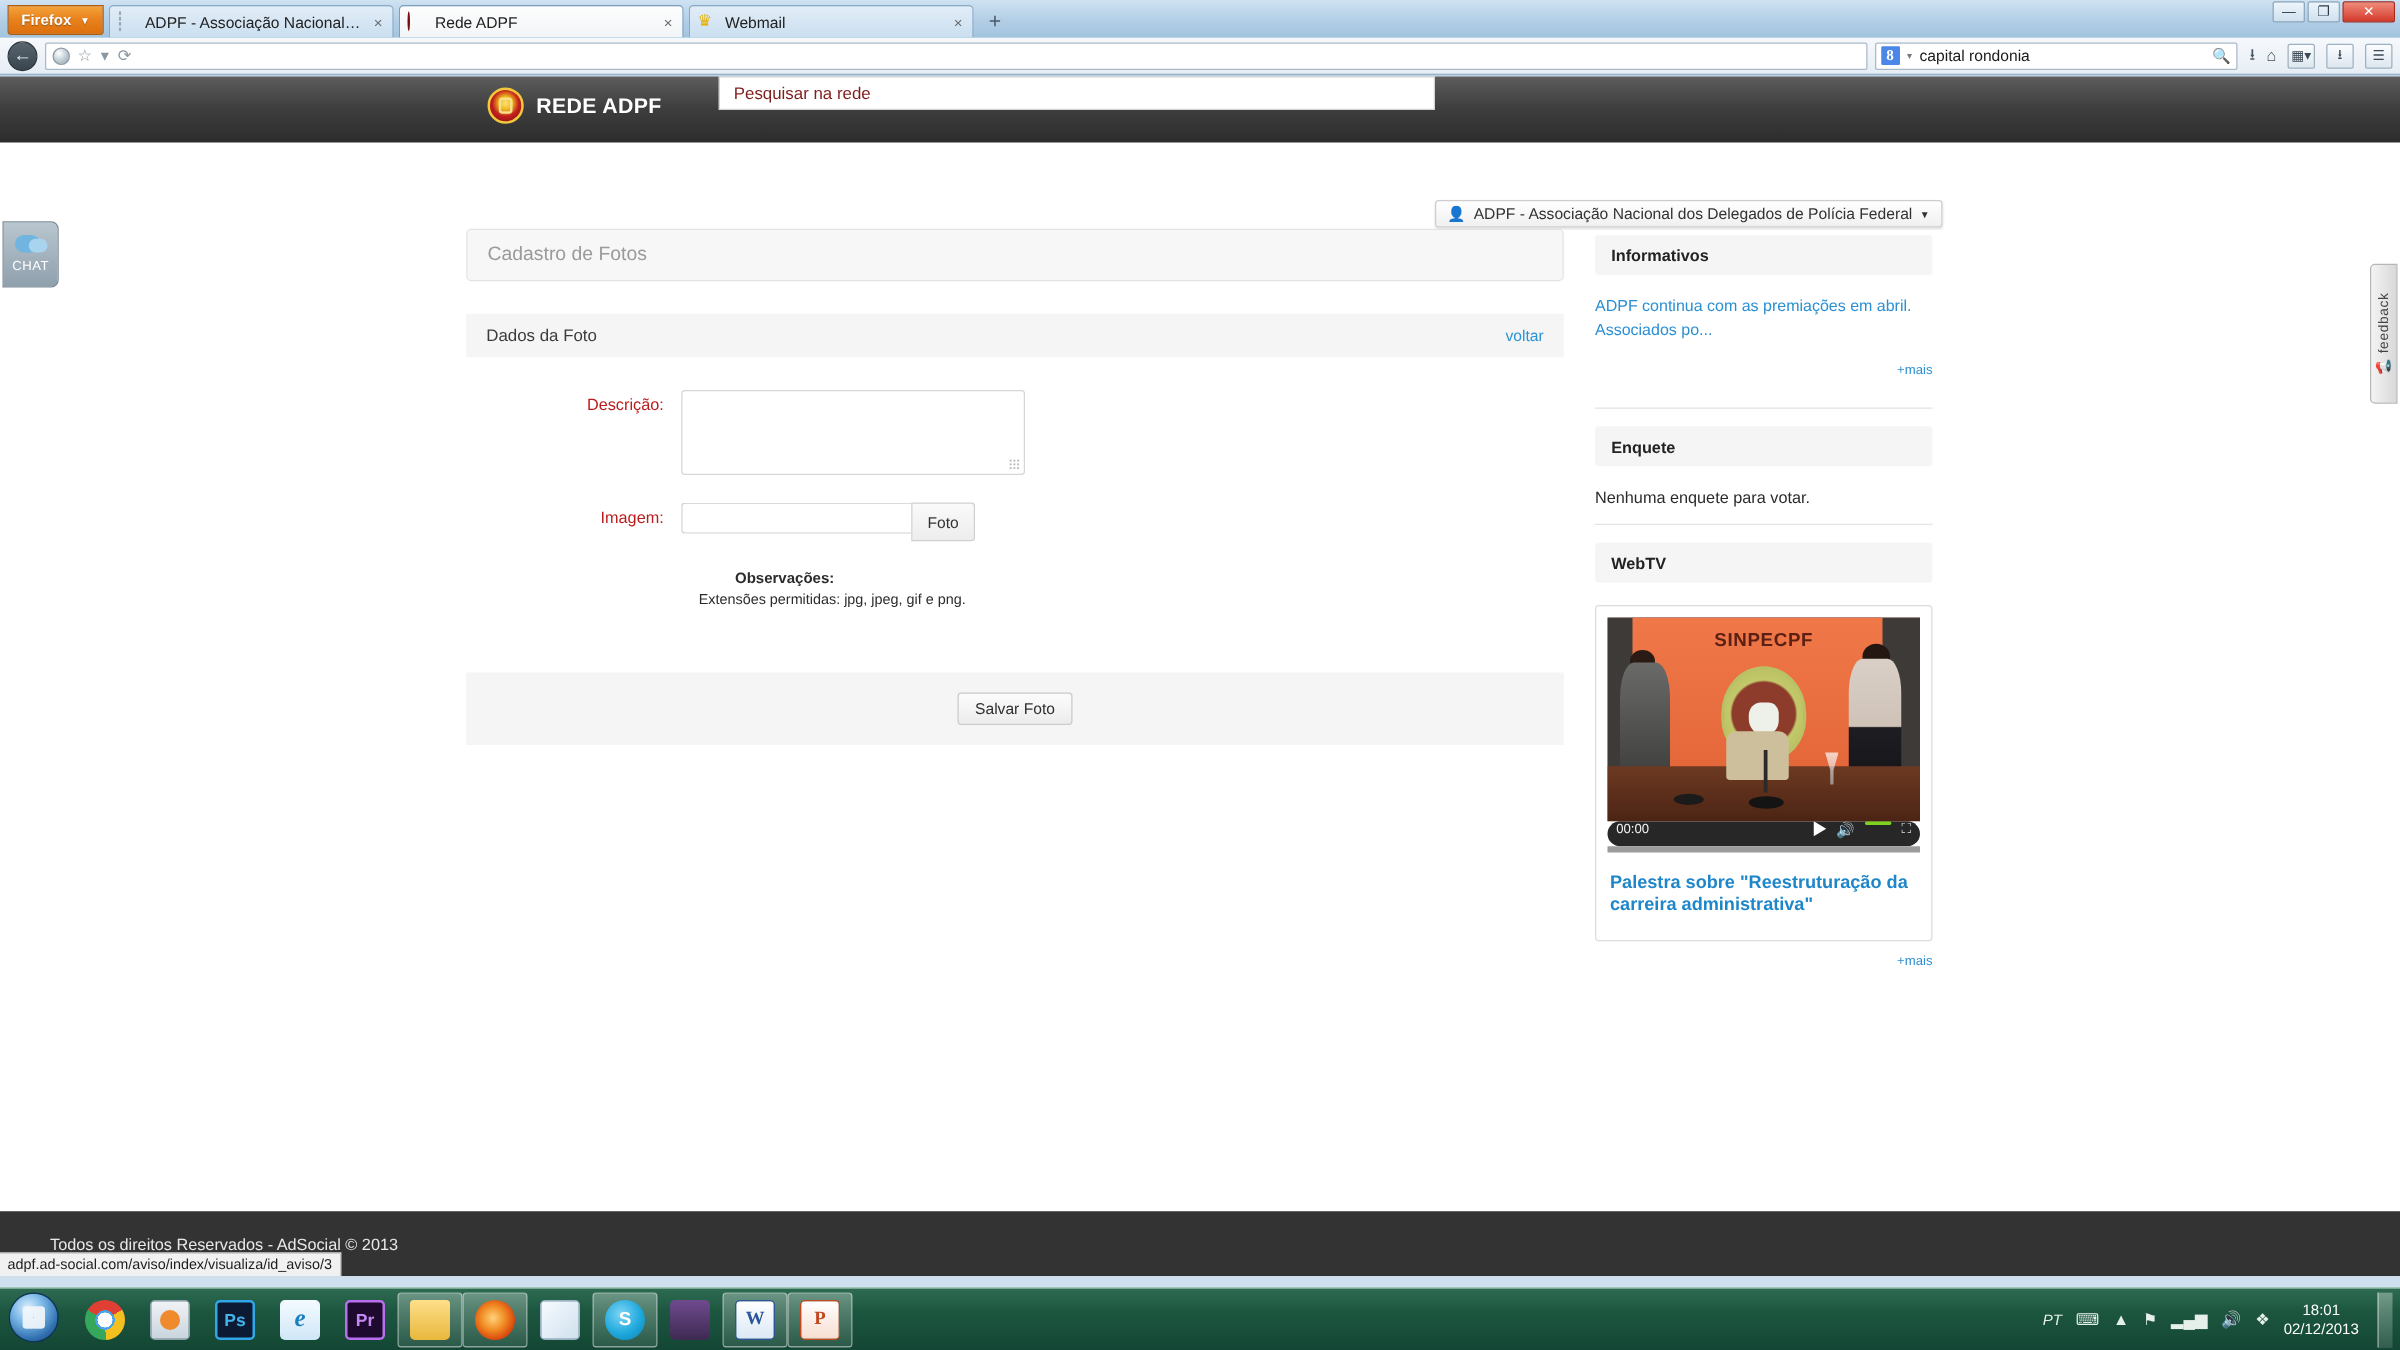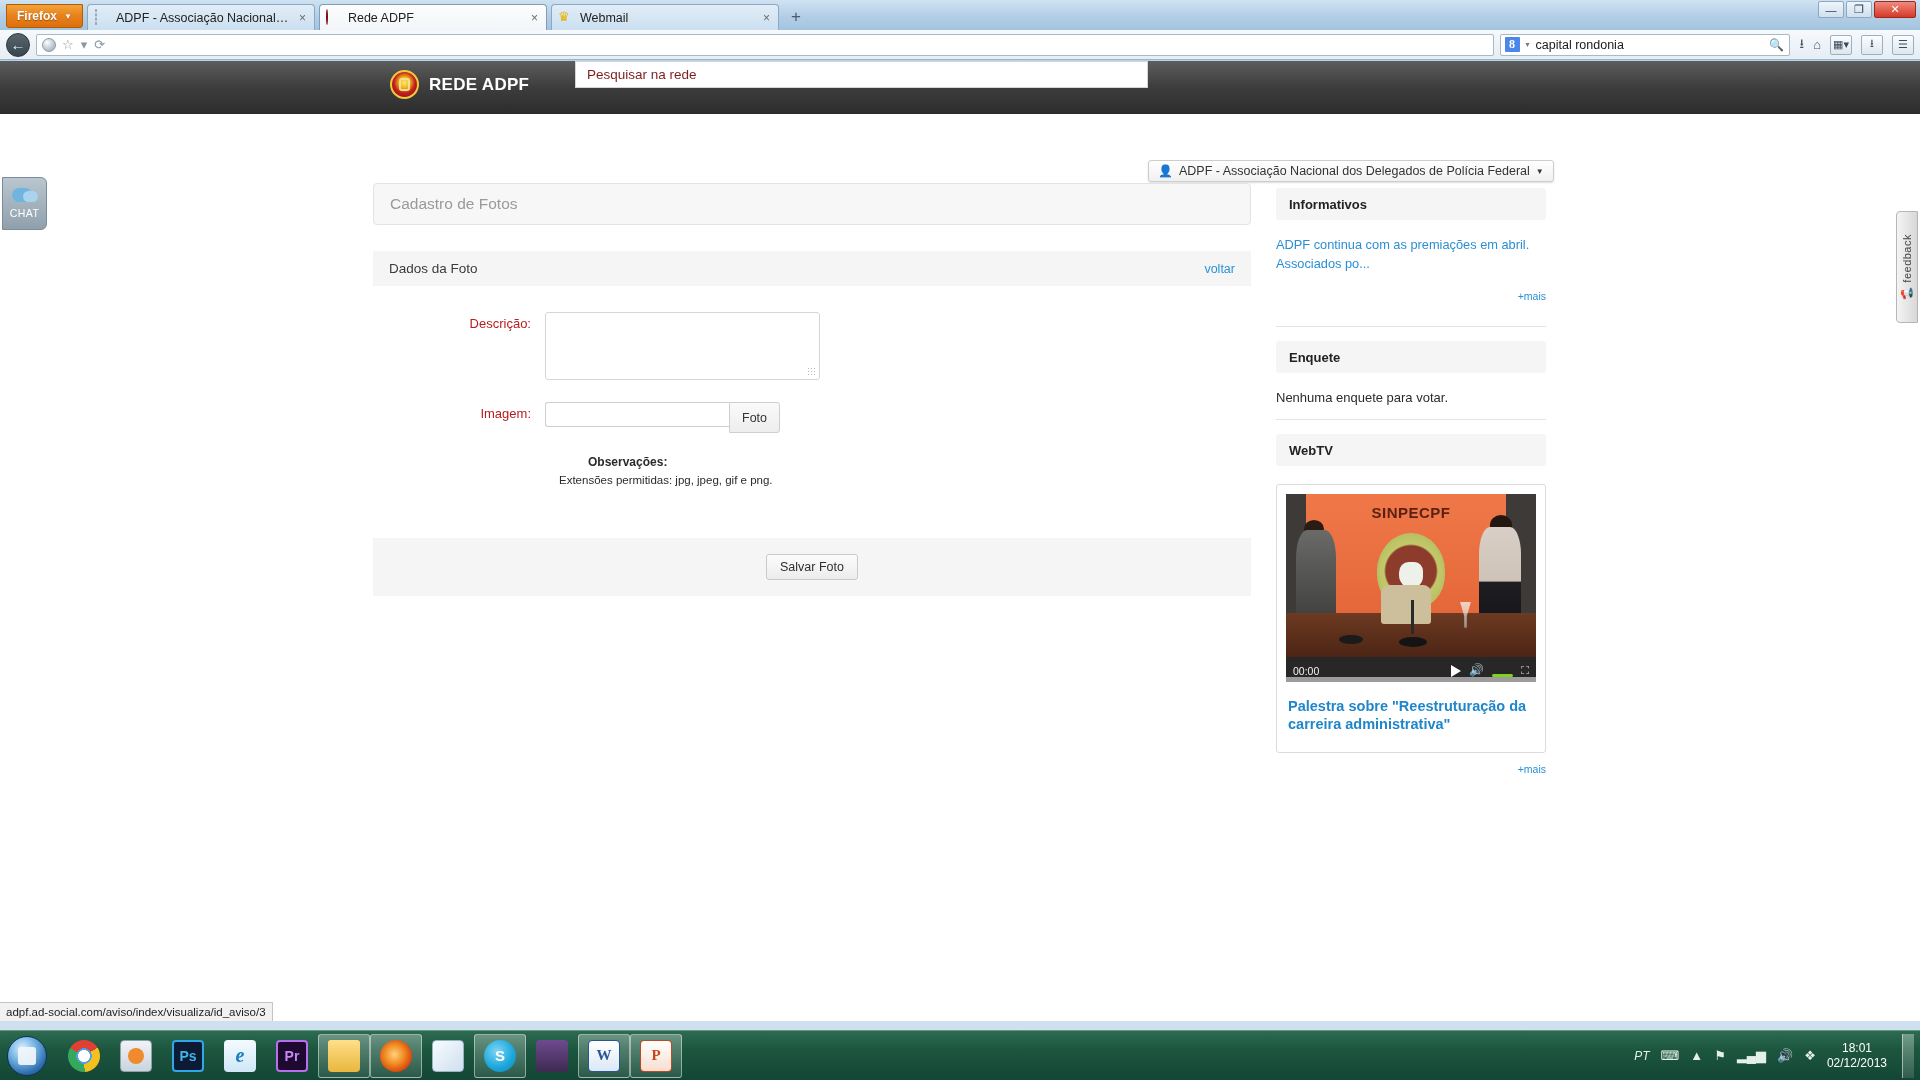--- a/index.html
+++ b/index.html
@@ -280,22 +280,22 @@
   .vs-glass {
     position: absolute; right: 26%; bottom: 18%; width: 11px; height: 26px;
     background: linear-gradient(180deg,rgba(255,255,255,.7) 0%, rgba(200,210,215,.55) 100%);
     clip-path: polygon(0 0,100% 0,62% 55%,62% 100%,38% 100%,38% 55%);
   }
   .vs-mic1 { position: absolute; left: 21%; bottom: 8%; width: 24px; height: 9px; background: #1b1b1b; border-radius: 50%; }
   .vs-mic2 { position: absolute; left: 45%; bottom: 6%; width: 28px; height: 10px; background: #141414; border-radius: 50%; }
   .vs-mic2s { position: absolute; left: 50%; bottom: 14%; width: 3px; height: 34px; background: #2a2a2a; }
 
   .video-bar {
-    height: 20px; background: #272727; display: flex; align-items: flex-end;
-    padding: 0 7px; gap: 8px;
+    height: 20px; background: #272727; display: flex; align-items: flex-start;
+    padding: 0 7px; gap: 8px; border-radius: 10px;
   }
   .v-time { color: #f2f2f2; font-size: 10.5px; font-family: "Liberation Sans", sans-serif; flex: 1; }
   .v-play { width: 0; height: 0; border-left: 10px solid #fff; border-top: 6px solid transparent; border-bottom: 6px solid transparent; }
   .v-spk { color: #e8e8e8; font-size: 12px; }
   .v-vol { width: 21px; height: 3px; background: #7ed321; border-radius: 2px; }
   .v-full { color: #dcdcdc; font-size: 11px; }
   .video-progress { height: 5px; background: #9c9c9c; }
   .video-title {
     font-size: 14.5px; font-weight: bold; color: #1f86c9; line-height: 17.5px;
     padding: 16px 2px 10px 2px;
@@ -344,21 +344,21 @@
     writing-mode: vertical-rl; transform: rotate(180deg);
     font-size: 11px; color: #444; letter-spacing: .5px;
   }
   .fb-icon { font-size: 11px; color: #3d3d3d; }
 
   
   #taskbar {
     position: absolute; left: 0; bottom: 0; width: 1920px; height: 50px;
     background: linear-gradient(180deg,#2e6b52 0%,#1d5740 35%,#134634 100%);
     border-top: 1px solid #5f9a7f;
-    display: flex; align-items: center;
+    display: flex; 
   }
   #startorb {
     width: 50px; height: 46px; margin-left: 2px;
     display: flex; align-items: center; justify-content: center;
   }
   .orb {
     width: 40px; height: 40px; border-radius: 50%;
     background: radial-gradient(circle at 38% 30%, #dff0ff 0%, #79b7e6 35%, #2f6fae 70%, #17406b 100%);
     border: 1px solid #0f3354;
     display: flex; align-items: center; justify-content: center;
@@ -582,20 +582,23 @@
           </div>
           <div class="video-progress"></div>
 
           <div class="video-title">Palestra sobre "Reestruturação da carreira administrativa"</div>
         </div>
 
         <div class="more-link" style="margin-top:10px">+mais</div>
       </div>
     </div>
 
+    <div id="footer">
+      <span>Todos os direitos Reservados - AdSocial © 2013</span>
+    </div>
 
     <div id="chat">
       <span class="chat-bubble">
         <span class="cb1"></span>
           <span class="cb2"></span>
       </span>
       <span class="chat-label">CHAT</span>
     </div>
 
     <div id="feedback">

